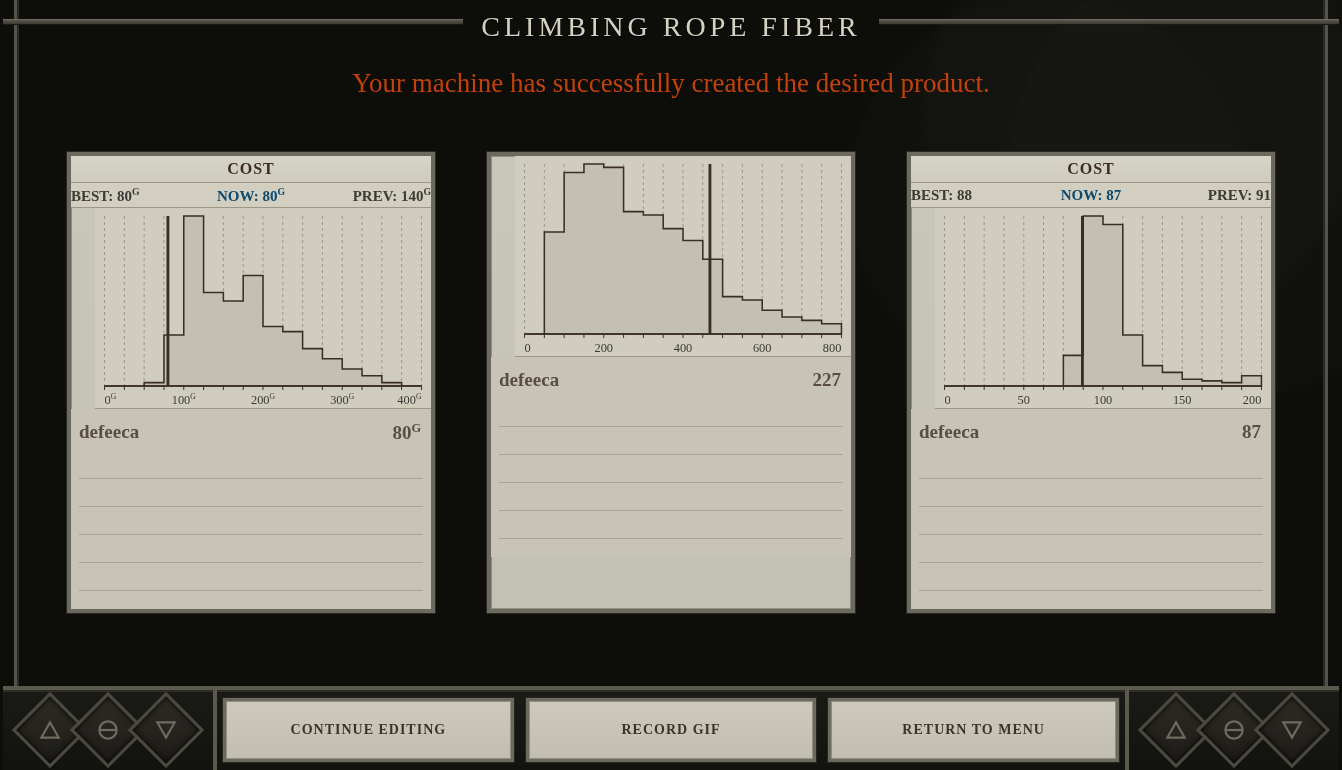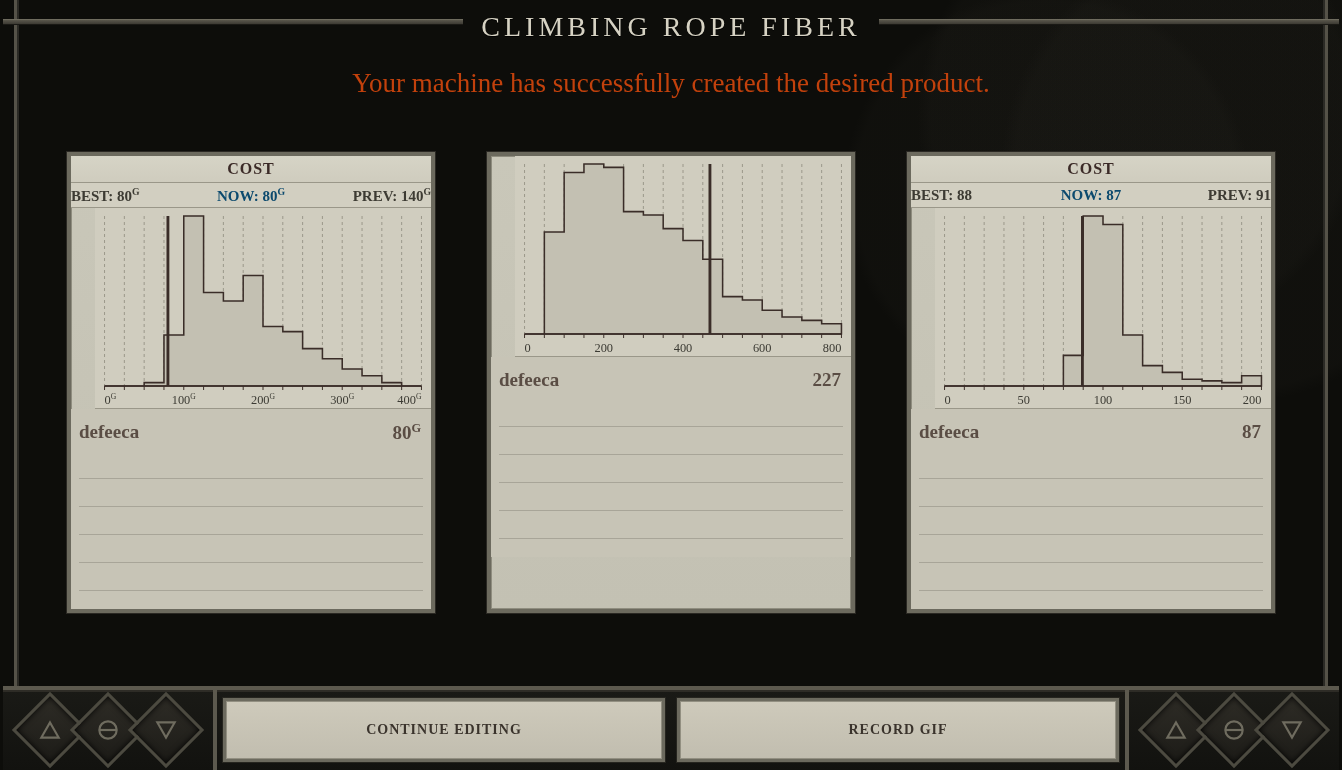--- a/index.html
+++ b/index.html
@@ -400,20 +400,21 @@
         </div>
       <div class="diamond">
           <svg viewBox="0 0 24 24">
             <path d="M4 5 L20 5 L12 19 Z"></path>
           </svg>
         </div>
     </div>
     <div class="btnrow">
       <div class="btn">CONTINUE EDITING</div>
       <div class="btn">RECORD GIF</div>
+      <div class="btn">RETURN TO MENU</div>
     </div>
     <div class="diamond-strip">
       <div class="diamond">
           <svg viewBox="0 0 24 24">
             <path d="M12 5 L20 19 L4 19 Z"></path>
           </svg>
         </div>
       <div class="diamond">
           <svg viewBox="0 0 24 24">
             <circle cx="12" cy="12" r="8"></circle>

